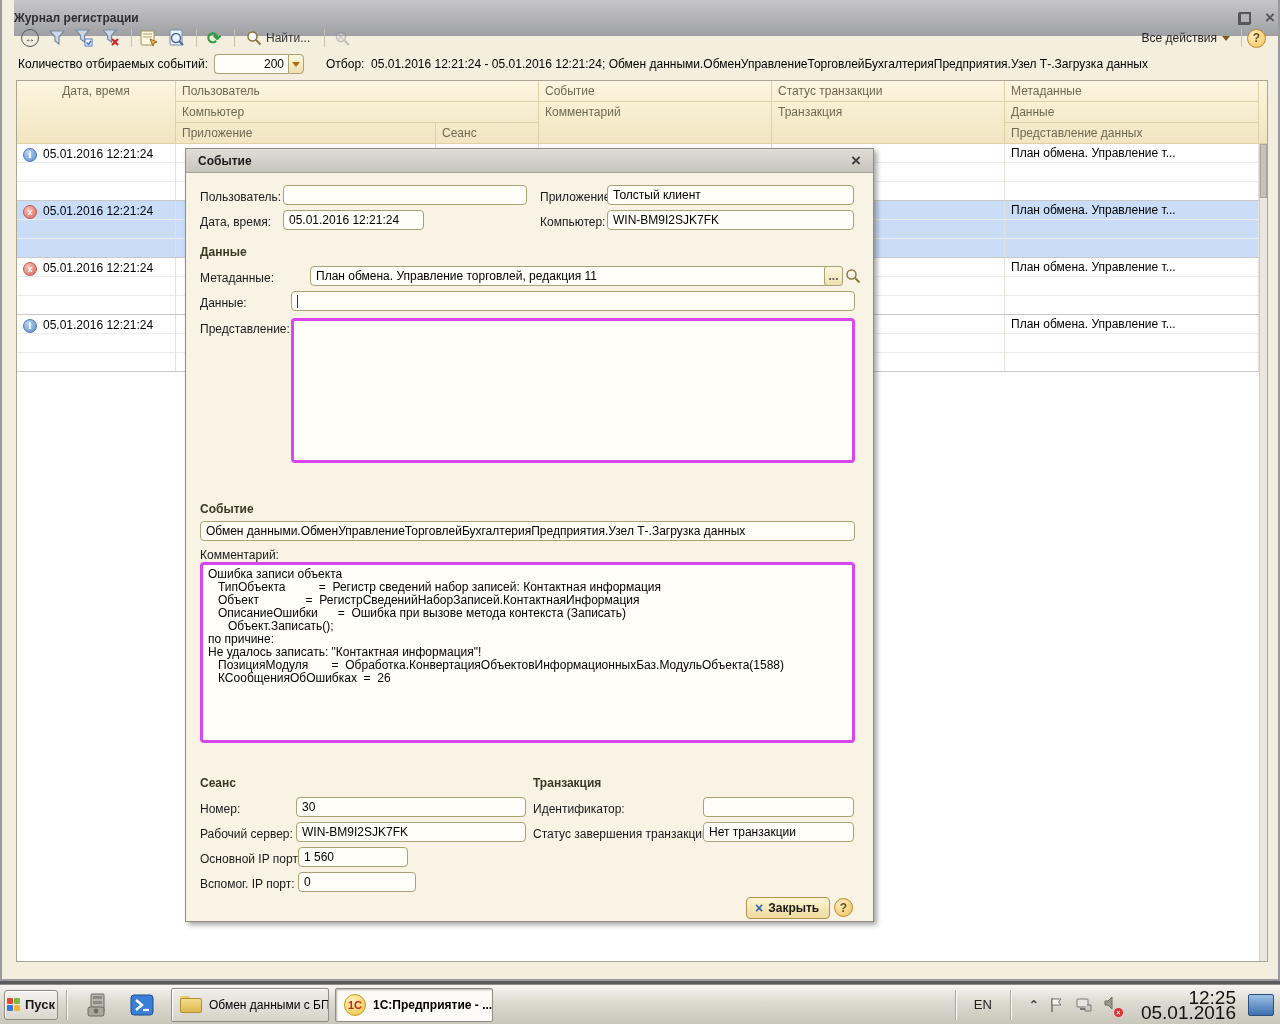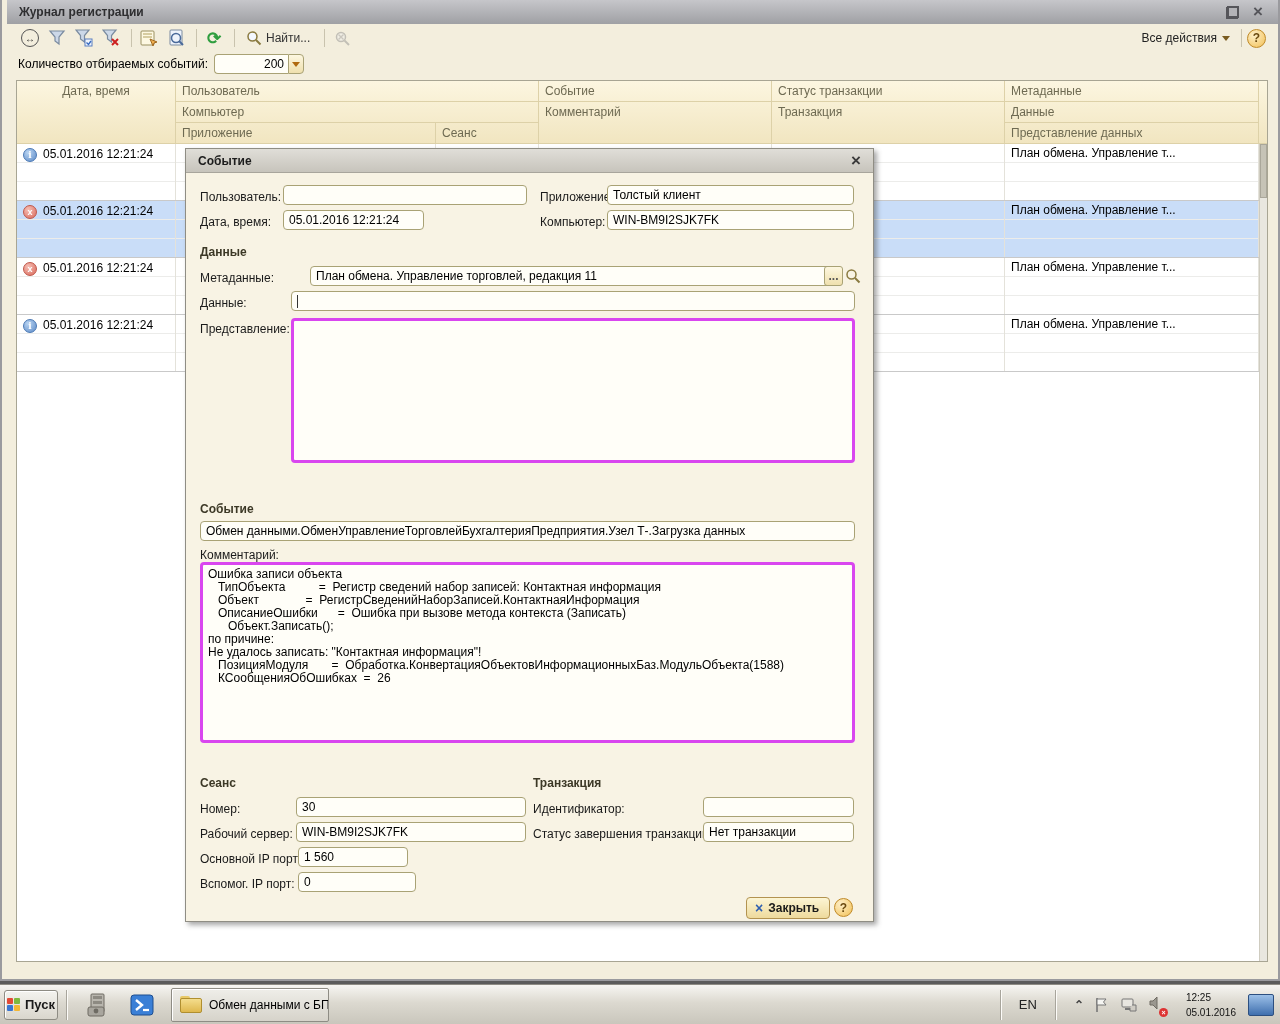--- a/index.html
+++ b/index.html
@@ -2,23 +2,23 @@
 <html><head>
 <meta charset="utf-8">
 <style>
   * { margin:0; padding:0; box-sizing:border-box; }
   html,body { width:1280px; height:1024px; overflow:hidden; background:#5b5b5b;
     font-family:"Liberation Sans", sans-serif; font-size:12px; color:#000; }
 
   
   .window { position:absolute; left:0; top:0; width:1280px; height:981px;
     background:#f3eedd; border:2px solid #9a9a9e; border-top:none; }
-  .titlebar { position:absolute; left:5px; top:0; right:0; height:24px;
+  .titlebar { position:absolute; left:12px; top:0; right:0; height:36px;
     background:linear-gradient(#c6c6ca,#9fa0a4); display:flex; align-items:center;
-    padding:0 12px; }
+    padding:0 0; }
   .titlebar .t { font-weight:bold; color:#2e2e30; }
   .win-controls { margin-left:auto; display:flex; gap:10px; align-items:center; }
   .wc { width:16px; height:16px; display:flex; align-items:center; justify-content:center;
     color:#55555a; font-weight:bold; cursor:default; }
   .restore-glyph { width:11px; height:11px; position:relative; }
   .restore-glyph::before { content:""; position:absolute; right:0; top:0; width:8px; height:8px; border:2px solid #55555a; }
   .restore-glyph::after  { content:""; position:absolute; left:0; bottom:0; width:8px; height:8px; border:2px solid #55555a; background:#b3b3b7; }
   .close-glyph { font-size:17px; line-height:14px; }
 
   
@@ -139,21 +139,21 @@
     background:#e8c968; border-radius:2px 2px 0 0; }
   .folder-ic::after { content:""; position:absolute; left:0; top:2px; right:0; bottom:0;
     background:linear-gradient(#f4dd8d,#dfb84e); border:1px solid #b08f30; border-radius:2px; }
   .onec-ic { width:22px; height:22px; border-radius:50%; flex:0 0 22px;
     background:radial-gradient(circle at 35% 30%, #fdf3c0, #edc23c); border:1px solid #c89a20;
     display:flex; align-items:center; justify-content:center; color:#cc2418; font-weight:bold; font-size:11px; }
   .tray { margin-left:auto; display:flex; align-items:center; height:40px; }
   .lang { font-size:13px; color:#222; padding:0 10px; }
   .tray-icons { display:flex; align-items:center; gap:10px; padding:0 10px; }
   .tray-chevron { font-weight:bold; color:#444; font-size:12px; }
-  .clock { text-align:left; line-height:15px; padding:0 12px; color:#111; font-size:10px; }
+  .clock { text-align:right; line-height:15px; padding:0 12px; color:#111; font-size:19px; }
   .show-desktop { width:26px; height:22px; background:linear-gradient(#9cc0e8,#3f6fae);
     border:1px solid #2c4f80; border-radius:2px; margin-right:2px; }
   .spk { position:relative; }
   .spk .badge { position:absolute; right:-4px; bottom:-3px; width:9px; height:9px; border-radius:50%;
     background:#d33; color:#fff; font-size:7px; line-height:9px; text-align:center; font-weight:bold; }
 </style>
 </head>
 <body>
 
 <div class="window">
@@ -236,20 +236,24 @@
     </span>
   </div>
 
   <div class="filter-row">
     <span>Количество отбираемых событий:</span>
     <span class="count-box">
       <span class="count-input">200</span>
       <span class="count-dd">
           <span class="caret-down"></span>
         </span>
+    </span>
+    <span class="selection-text">
+      <span>Отбор:</span>&nbsp;
+      <span>05.01.2016 12:21:24 - 05.01.2016 12:21:24; Обмен данными.ОбменУправлениеТорговлейБухгалтерияПредприятия.Узел Т-.Загрузка данных</span>
     </span>
   </div>
 
   <div class="journal">
     <div class="jheader">
       <div class="hcell hc-datetime">Дата, время</div>
       <div class="hcell hc-user">Пользователь</div>
       <div class="hcell hc-computer">Компьютер</div>
       <div class="hcell hc-app">Приложение</div>
       <div class="hcell hc-session">Сеанс</div>
@@ -410,20 +414,24 @@
     <svg width="26" height="26" viewBox="0 0 26 26">
         <rect x="2" y="3" width="22" height="20" rx="3" fill="#3a7fd6" stroke="#1d4e90"></rect>
         <path d="M7 8 l6 5 l-6 5" fill="none" stroke="#fff" stroke-width="2.4"></path>
         <line x1="14" y1="18" x2="20" y2="18" stroke="#fff" stroke-width="2.2"></line>
       </svg>
   </span>
   <span class="task-btn">
     <span class="folder-ic"></span>
     <span>Обмен данными с БП</span>
   </span>
+  <span class="task-btn active">
+    <span class="onec-ic">1С</span>
+    <span>1С:Предприятие - ...</span>
+  </span>
   <span class="tray">
     <span class="tb-sep"></span>
     <span class="lang">EN</span>
     <span class="tb-sep"></span>
     <span class="tray-icons">
       <span class="tray-chevron">⌃</span>
       <svg width="16" height="16" viewBox="0 0 16 16">
           <line x1="3" y1="1" x2="3" y2="15" stroke="#777" stroke-width="1.6"></line>
           <path d="M3 2 h9 l-2.5 3 l2.5 3 h-9 z" fill="#f5f5f2" stroke="#777"></path>
         </svg>

